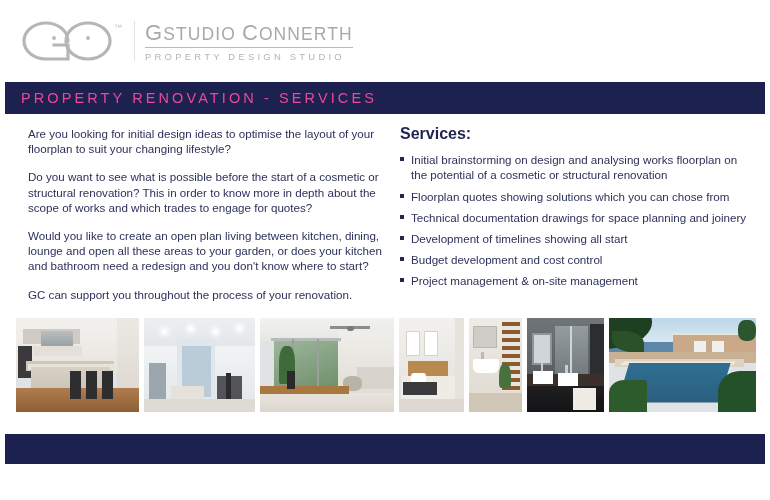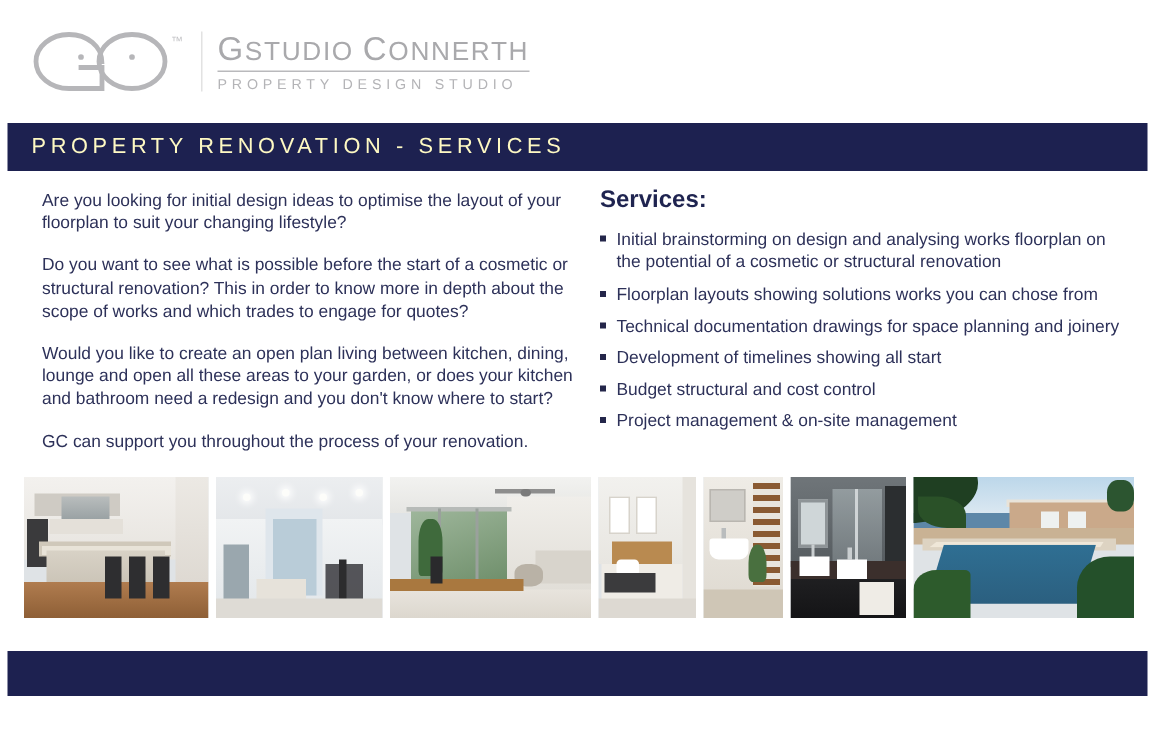--- a/index.html
+++ b/index.html
@@ -67,21 +67,21 @@
     position: absolute;
     left: 5px;
     top: 82px;
     width: 760px;
     height: 32px;
     background: #1d2150;
     display: flex;
     align-items: center;
   }
   .title-bar .title-text {
-    color: #fef9c3;
+    color: #ec4899;
     font-size: 14.5px;
     letter-spacing: 3.1px;
     padding-left: 16px;
     white-space: nowrap;
   }
 
   
   .content {
     position: absolute;
     left: 0;
@@ -313,33 +313,33 @@
 
   <div class="col-right">
     <div class="services-heading">Services:</div>
     <ul class="services-list">
       <li>
         <span class="bullet"></span>
         <span>Initial brainstorming on design and analysing works floorplan on the potential of a cosmetic or structural renovation</span>
       </li>
       <li>
         <span class="bullet"></span>
-        <span>Floorplan layouts showing solutions works you can chose from</span>
+        <span>Floorplan quotes showing solutions which you can chose from</span>
       </li>
       <li>
         <span class="bullet"></span>
         <span>Technical documentation drawings for space planning and joinery</span>
       </li>
       <li>
         <span class="bullet"></span>
         <span>Development of timelines showing all start</span>
       </li>
       <li>
         <span class="bullet"></span>
-        <span>Budget structural and cost control</span>
+        <span>Budget development and cost control</span>
       </li>
       <li>
         <span class="bullet"></span>
         <span>Project management &amp; on-site management</span>
       </li>
     </ul>
   </div>
 </div>
 
 <div class="photo-strip">

